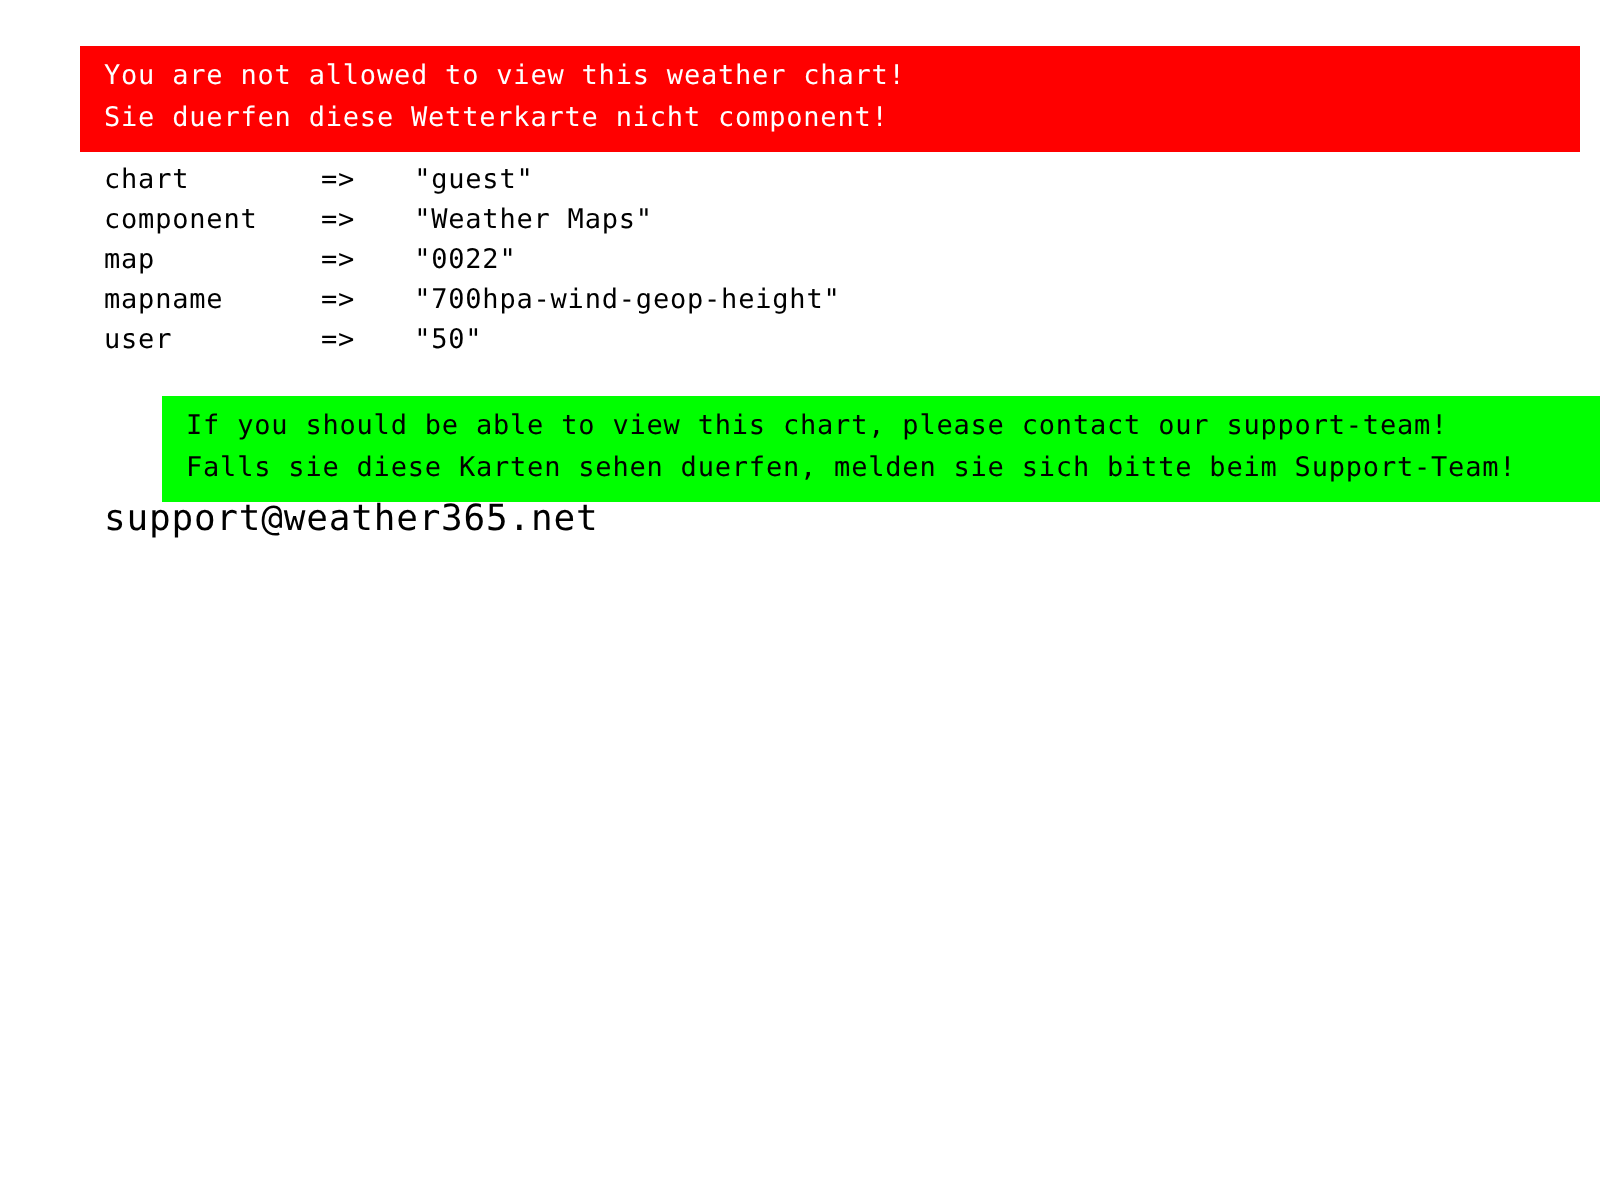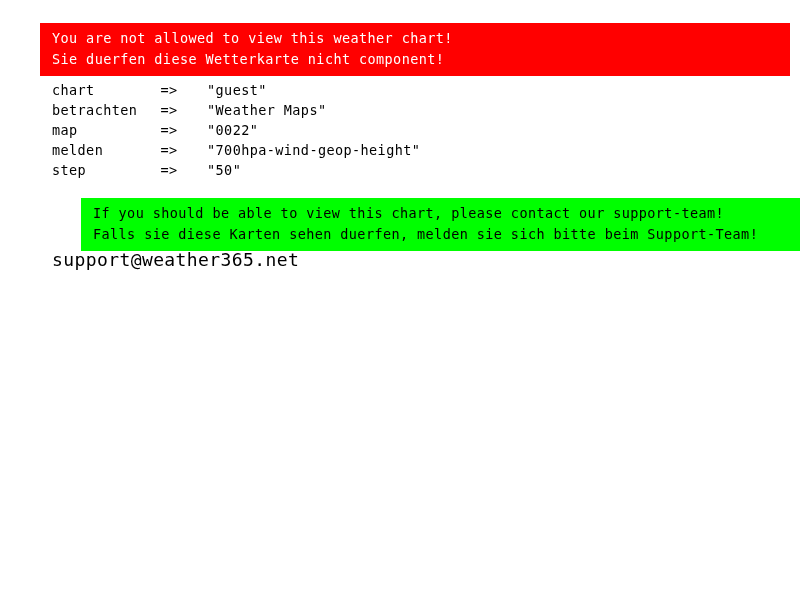--- a/index.html
+++ b/index.html
@@ -100,36 +100,36 @@
     <span class="banner-line">Sie duerfen diese Wetterkarte nicht component!</span>
   </div>
 
   <div class="params">
     <div class="param-row">
       <span class="param-key">chart</span>
       <span class="param-arrow">=&gt;</span>
       <span class="param-val">"guest"</span>
     </div>
     <div class="param-row">
-      <span class="param-key">betrachten</span>
+      <span class="param-key">component</span>
       <span class="param-arrow">=&gt;</span>
       <span class="param-val">"Weather Maps"</span>
     </div>
     <div class="param-row">
       <span class="param-key">map</span>
       <span class="param-arrow">=&gt;</span>
       <span class="param-val">"0022"</span>
     </div>
     <div class="param-row">
-      <span class="param-key">melden</span>
+      <span class="param-key">mapname</span>
       <span class="param-arrow">=&gt;</span>
       <span class="param-val">"700hpa-wind-geop-height"</span>
     </div>
     <div class="param-row">
-      <span class="param-key">step</span>
+      <span class="param-key">user</span>
       <span class="param-arrow">=&gt;</span>
       <span class="param-val">"50"</span>
     </div>
   </div>
 
   <div class="banner banner-info">
     <span class="banner-line">If you should be able to view this chart, please contact our support-team!</span>
     <span class="banner-line">Falls sie diese Karten sehen duerfen, melden sie sich bitte beim Support-Team!</span>
   </div>
 

